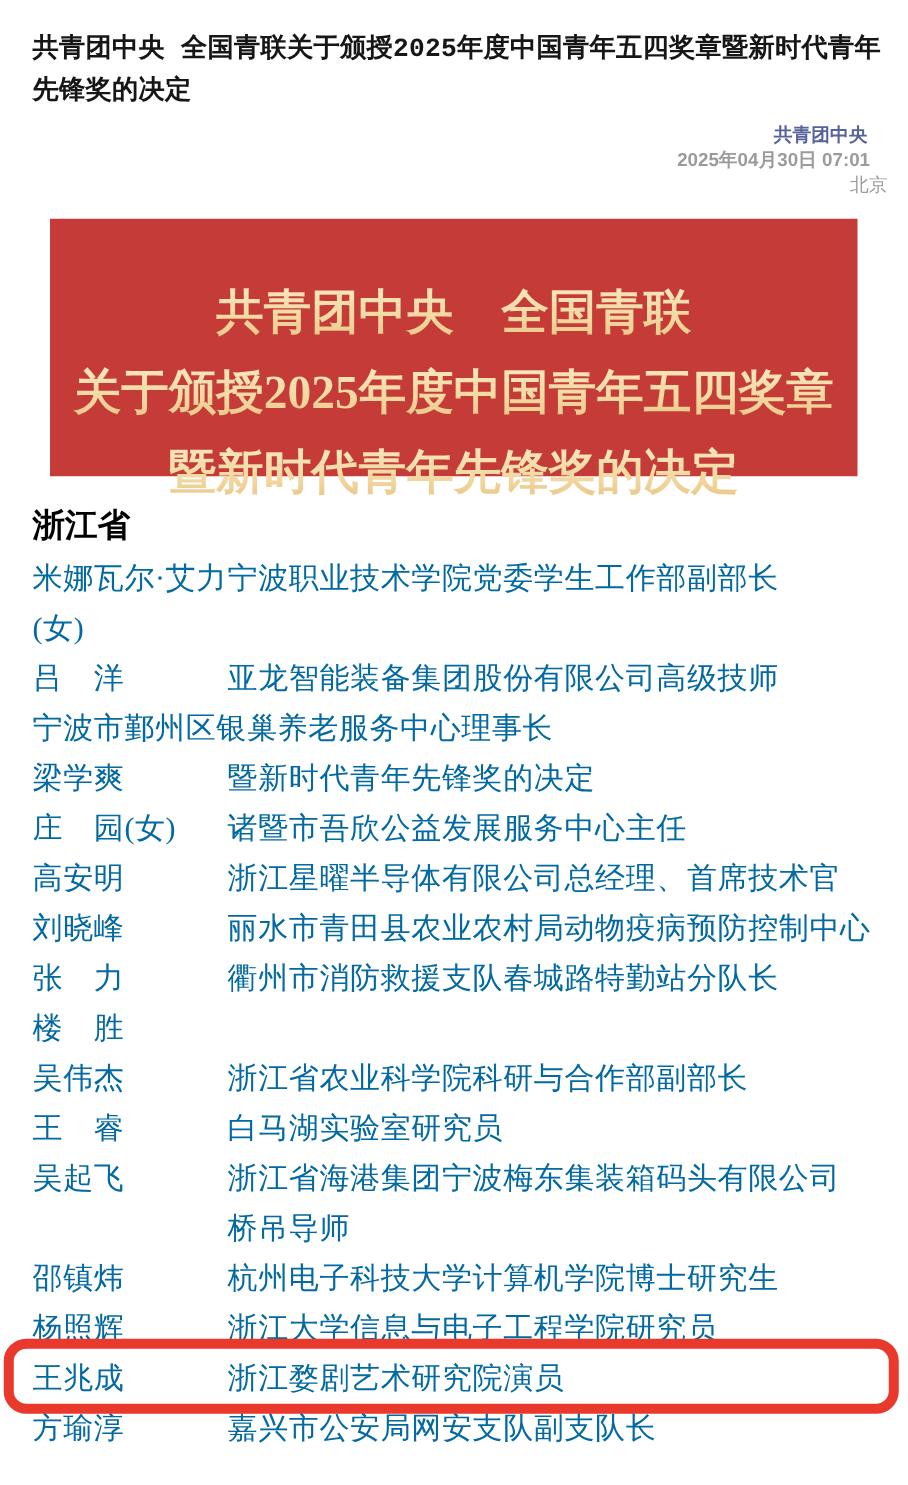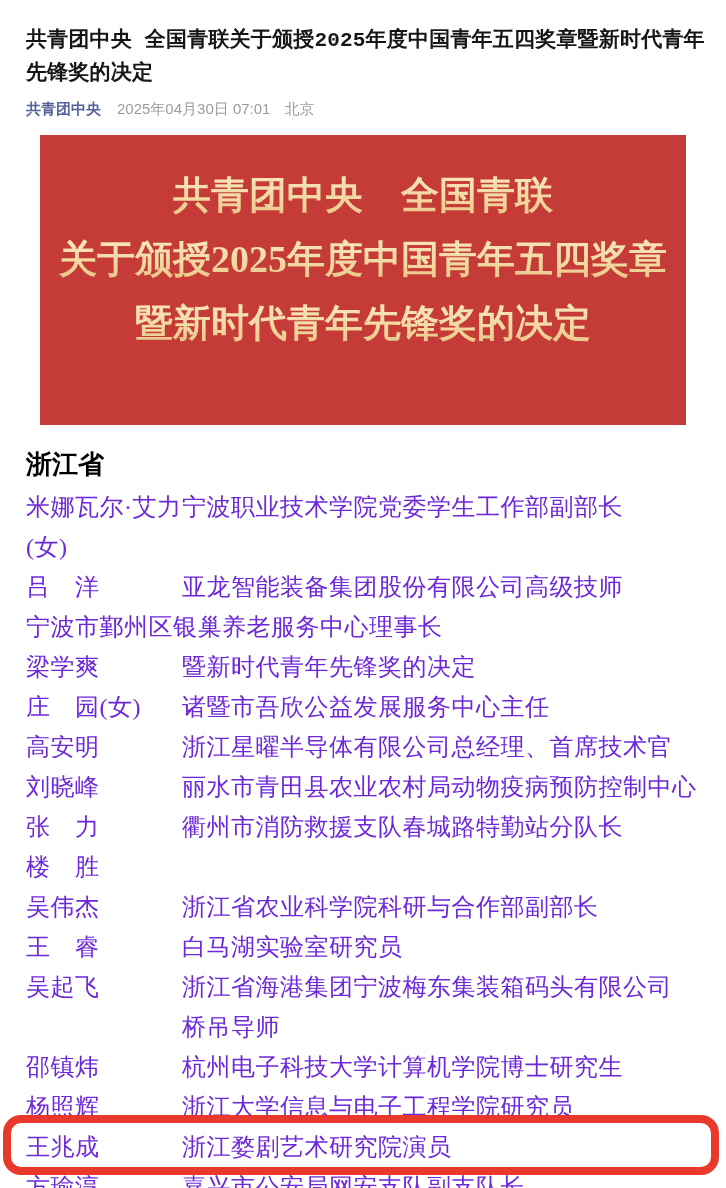--- a/index.html
+++ b/index.html
@@ -3,43 +3,43 @@
 <meta charset="utf-8">
 <style>
   html,body{margin:0;padding:0;background:#fff;}
   body{width:726px;height:1188px;overflow:hidden;
        font-family:"Liberation Sans","DejaVu Sans",sans-serif;}
   .page{position:relative;width:726px;height:1188px;background:#fff;overflow:hidden;}
 
   
   .header{padding:24px 16px 0 26px;}
   .title{font-size:21px;font-weight:700;color:#161616;line-height:33px;letter-spacing:.2px;font-family:Liberation Mono, monospace;}
-  .byline{margin-top:9px;display:flex;align-items:center;font-size:15px;line-height:20px;}
+  .byline{margin-top:9px;display:flex;align-items:flex-end;font-size:15px;line-height:20px;flex-direction:column;}
   .source{color:var(--source-color,#58639b);font-weight:600;margin-right:16px;cursor:pointer;}
-  .pubdate{color:#9b9b9b;margin-right:14px;}
+  .pubdate{color:#9b9b9b;margin-right:14px;font-weight:bold;}
   .publoc{color:#9b9b9b;}
 
   
-  .banner{margin:16px 40px 0 40px;height:290px;box-sizing:border-box;
-          background:var(--banner-bg,#c43b37);text-align:center;padding-top:28px;}
+  .banner{margin:16px 40px 0 40px;height:206px;box-sizing:border-box;
+          background:var(--banner-bg,#c43b37);text-align:center;padding-top:43px;}
   .banner-line{font-family:"Liberation Serif","DejaVu Serif",serif;font-weight:700;
                font-size:38px;line-height:64px;color:var(--banner-gold,#f3d79d);
                white-space:pre;}
   @supports (-webkit-background-clip:text){
     .banner-line{background:linear-gradient(180deg,#f9ecc9 0%,#f3d9a2 55%,#e4bb77 100%);
                  -webkit-background-clip:text;background-clip:text;color:transparent;}
   }
 
   
   .section-heading{margin:24px 26px 0 26px;font-size:26px;font-weight:700;color:#000;line-height:30px;}
 
   
   .list{margin:8px 26px 0 26px;
         font-family:"Liberation Serif","DejaVu Serif",serif;
-        font-size:24px;color:#6d28d9;letter-spacing:.5px;}
+        font-size:24px;color:#0369a1;letter-spacing:.5px;}
   .row{position:relative;display:flex;align-items:flex-start;line-height:40px;}
   .cell-name{flex:0 0 auto;min-width:156px;}
   .cell-pos{flex:1 1 auto;min-width:0;}
   .cell-name .l1,.cell-name .l2,.cell-pos .l1,.cell-pos .l2{display:block;white-space:pre;}
   .l2:empty{display:none;}
 
   
   .hl-box{display:none;}
   .row.hl .hl-box{display:block;position:absolute;left:-23px;right:-19px;top:-12px;bottom:-8px;
                   border:8px solid var(--highlight-red,#e8392c);border-radius:18px;

